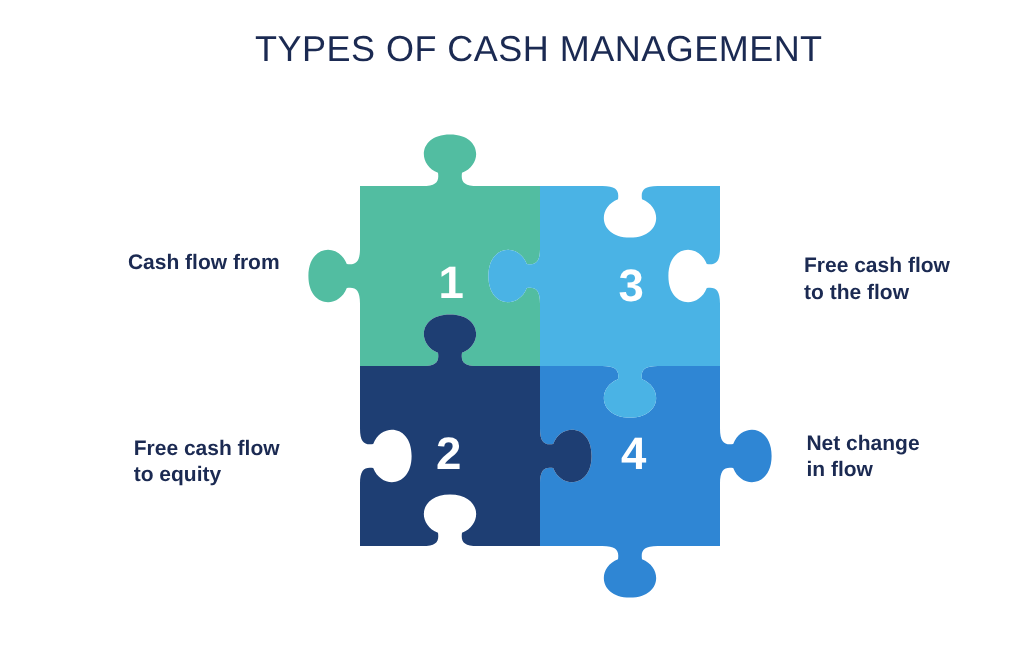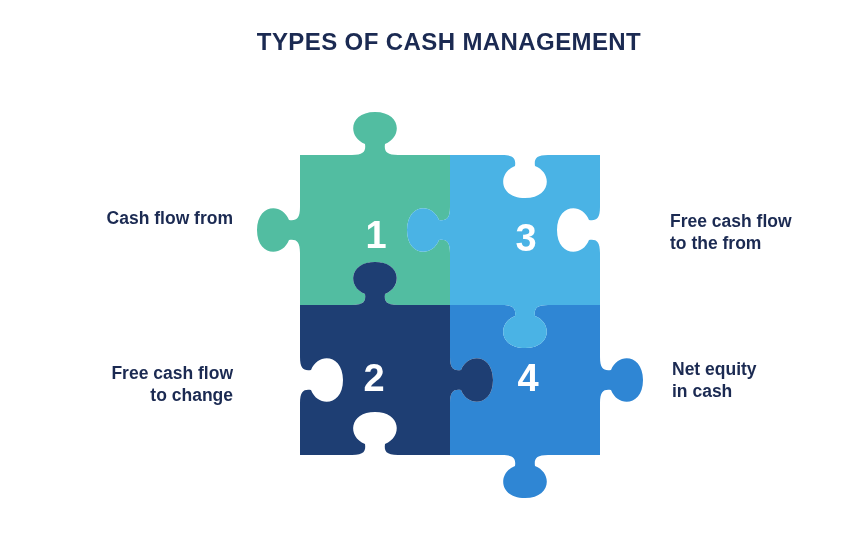--- a/index.html
+++ b/index.html
@@ -9,22 +9,22 @@
     background:#ffffff;
     overflow:hidden;
     font-family:"Liberation Sans", sans-serif;
   }
   .title{
     position:absolute;
     top:24px;left:449px;
     transform:translateX(-50%);
     text-align:center;
     color:#1b2a52;
-    font-weight:700;
-    font-size:24px;
+    font-weight:400;
+    font-size:30px;
     line-height:35px;
     letter-spacing:0.4px;
     white-space:nowrap;
   }
   .title span{display:block;}
   .puzzle{
     position:absolute;
     left:0;top:0;width:850px;height:547px;
   }
   .piece-number{
@@ -34,21 +34,21 @@
     text-anchor:middle;
   }
   .label{
     position:absolute;
     color:#1b2a52;
     font-weight:bold;
     font-size:17.5px;
     line-height:22px;
   }
   .label span{display:block;}
-  .label-right{text-align:right;}
+  .label-right{text-align:left;}
   .label-left{text-align:left;}
   #label-piece-1{top:207px;right:617px;}
   #label-piece-2{top:362px;right:617px;}
   #label-piece-3{top:210px;left:670px;}
   #label-piece-4{top:358px;left:672px;}
 </style>
 </head>
 <body>
 
 <div class="canvas">
@@ -104,26 +104,26 @@
     <text class="piece-number" x="526" y="251" fill="#ffffff">3</text>
     <text class="piece-number" x="528" y="391" fill="#ffffff">4</text>
   </svg>
 
   <div class="label label-right" id="label-piece-1">
     <span>Cash flow from</span>
   </div>
 
   <div class="label label-right" id="label-piece-2">
     <span>Free cash flow</span>
-    <span>to change</span>
+    <span>to equity</span>
   </div>
 
   <div class="label label-left" id="label-piece-3">
     <span>Free cash flow</span>
-    <span>to the from</span>
+    <span>to the flow</span>
   </div>
 
   <div class="label label-left" id="label-piece-4">
-    <span>Net equity</span>
-    <span>in cash</span>
+    <span>Net change</span>
+    <span>in flow</span>
   </div>
 
 </div>
 
 </body></html>

